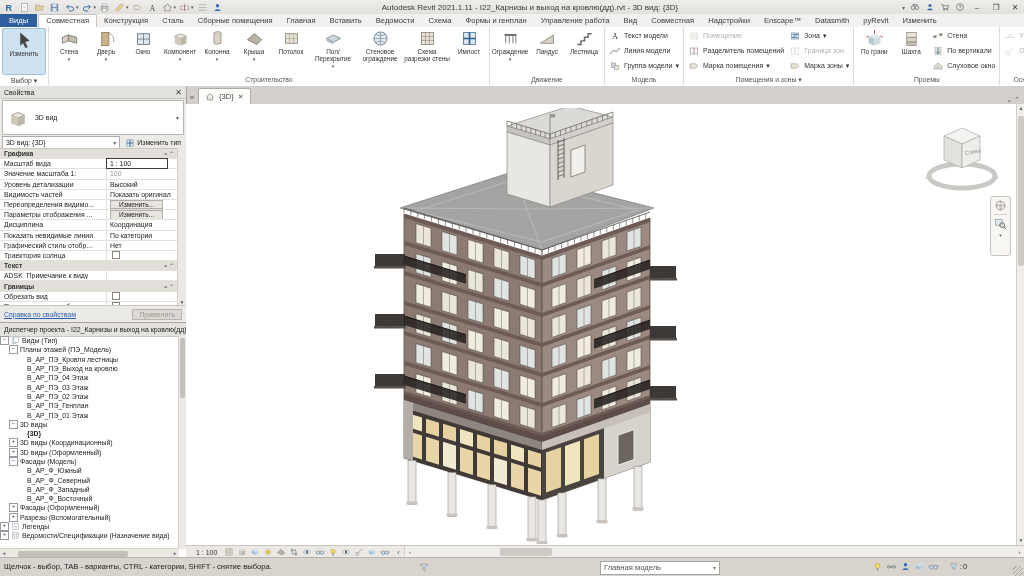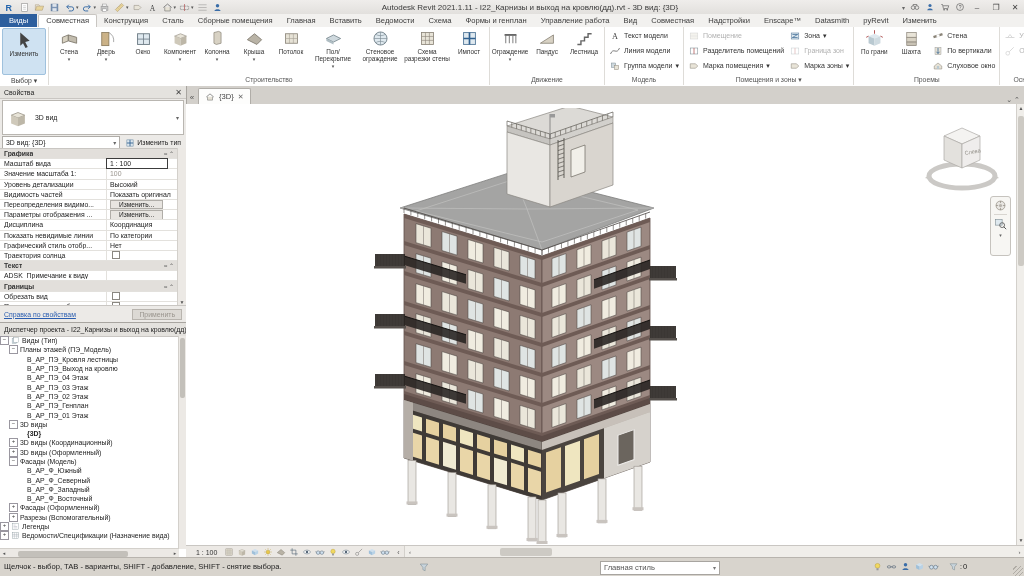--- a/index.html
+++ b/index.html
@@ -1324,28 +1324,28 @@
         </div>
       </div>
     <div class="hscroll">
       <div class="h-ar" style="left:0">‹</div>
       <div class="hthumb"></div>
       <div class="h-ar" style="right:0">›</div>
     </div>
   </div>
 
   <div class="statusbar">
-    <div class="sb-hint">Щелчок - выбор, TAB - варианты, SHIFT - добавление, SHIFT - снятие выбора.</div>
+    <div class="sb-hint">Щелчок - выбор, TAB - варианты, CTRL - категории, SHIFT - снятие выбора.</div>
     <div class="sb-funnel" id="sbFunnel">
         <svg viewBox="0 0 16 16" style="width:12px;height:12px;display:block">
           <path d="M3 4 H13 L9.5 8.5 V13 L6.5 11.5 V8.5 Z" fill="#c8d4dc" stroke="#76868e" stroke-width=".7"></path>
         </svg>
       </div>
     <div class="sb-combo">
-      <span>Главная стиль</span>
+      <span>Главная модель</span>
       <span class="dd">▾</span>
     </div>
     <div class="sb-icons" id="sbIcons">
         <span>
           <svg viewBox="0 0 16 16" style="width:11px;height:11px;display:block">
             <circle cx="8" cy="7" r="3.5" fill="#f0d860" stroke="#b09024" stroke-width=".6"></circle>
             <rect x="6.5" y="10.5" width="3" height="3" fill="#999"></rect>
           </svg>
         </span>
         <span>

